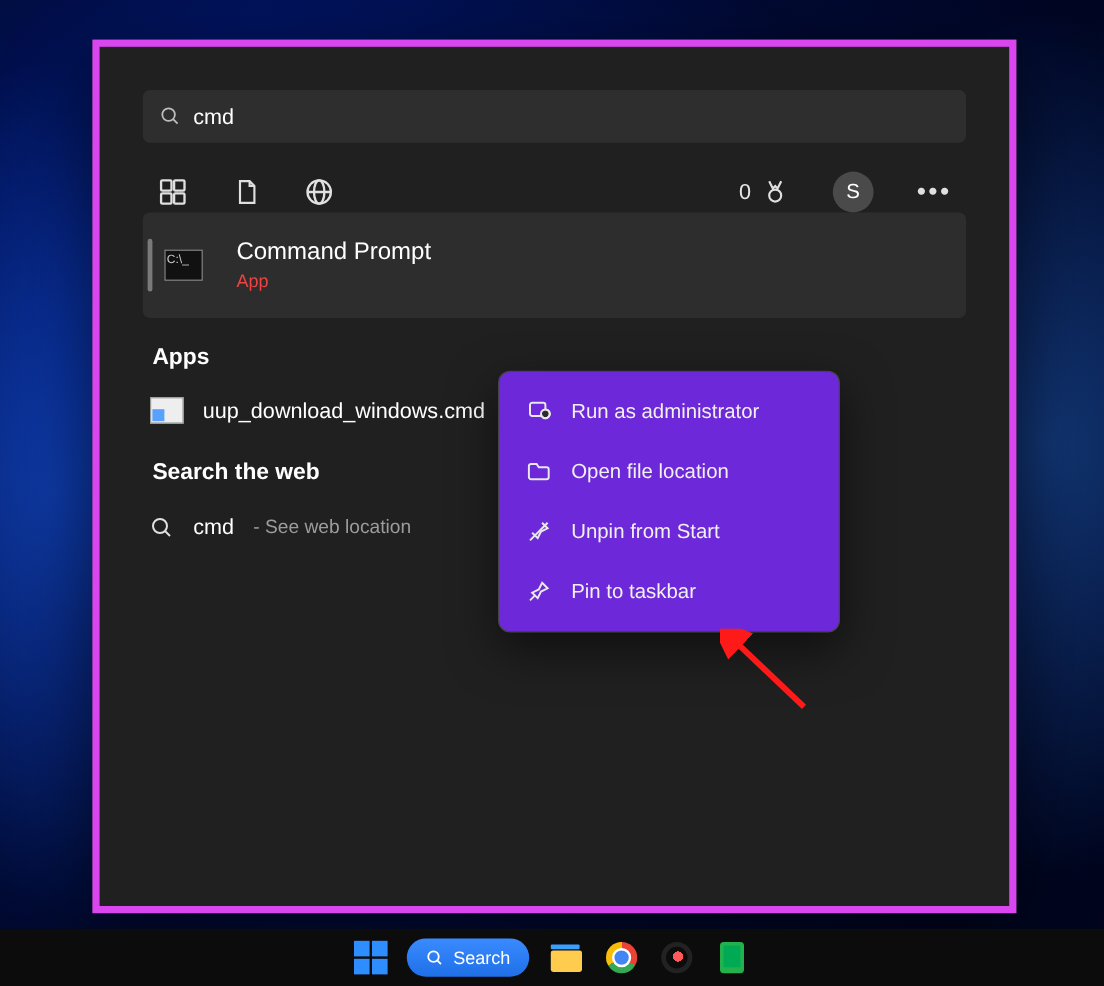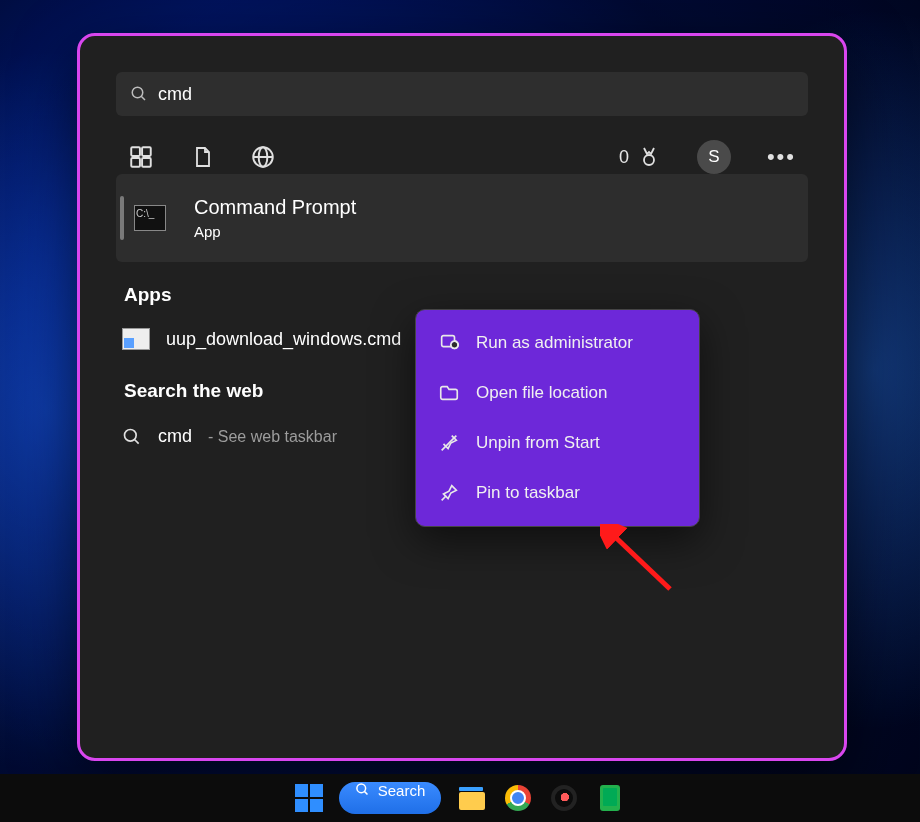--- a/index.html
+++ b/index.html
@@ -16,22 +16,22 @@
       radial-gradient(ellipse 400px 600px at 95% 45%, rgba(50,140,255,0.35), transparent 60%),
       radial-gradient(circle at 50% 40%, rgba(0,0,0,0.6), rgba(0,0,0,0.2) 60%);
     pointer-events: none;
   }
 
   .start-panel {
     position: absolute;
     left: 77px; top: 33px;
     width: 770px; height: 728px;
     background: #202020;
-    border-radius: 18px;
-    border: 3px solid #d946ef;
+    border-radius: 0;
+    border: 6px solid #d946ef;
     box-shadow: 0 20px 60px rgba(0,0,0,0.6);
     padding: 36px 36px 24px 36px;
     color: #e6e6e6;
   }
 
   .search-box {
     display: flex; align-items: center;
     height: 44px;
     background: #2e2e2e;
     border-radius: 6px;
@@ -70,21 +70,21 @@
     padding-left: 4px;
   }
   .best-match-card .bar { width: 4px; height: 44px; background: #7a7a7a; border-radius: 2px; margin-right: 10px; }
   .cmd-icon {
     width: 32px; height: 26px; background: #111; border: 1px solid #888;
     display: flex; align-items: flex-start; justify-content: flex-start;
     font-size: 10px; color: #ccc; padding: 2px 1px;
   }
   .bm-text { margin-left: 28px; }
   .bm-title { font-size: 20px; color: #fff; }
-  .bm-sub { font-size: 15px; color: #ffffff; margin-top: 4px; }
+  .bm-sub { font-size: 15px; color: #ef4444; margin-top: 4px; }
 
   .apps-row {
     display: flex; align-items: center; gap: 16px;
     padding: 8px 6px; margin-top: 6px;
   }
   .cmd-file-icon {
     width: 28px; height: 22px; background: #eee; border: 1px solid #999;
     position: relative;
   }
   .cmd-file-icon::after {
@@ -132,21 +132,21 @@
     display: flex; align-items: center; justify-content: center;
     gap: 16px;
   }
   .tb-start {
     width: 28px; height: 28px;
     display: grid; grid-template-columns: 1fr 1fr; grid-template-rows: 1fr 1fr; gap: 2px;
     cursor: pointer;
   }
   .tb-start div { background: #2f8eff; }
   .tb-search {
-    display: flex; align-items: flex-start; gap: 8px;
+    display: flex; align-items: center; gap: 8px;
     background: linear-gradient(#3a8bff, #1f6fe8);
     height: 32px; padding: 0 16px; border-radius: 16px;
     color: #fff; font-size: 15px; cursor: pointer;
   }
   .tb-icon { width: 30px; height: 30px; display:flex; align-items:center; justify-content:center; cursor:pointer; }
   .explorer { display:flex; flex-direction:column; }
   .explorer .tab { width: 24px; height: 4px; background:#3aa0ff; border-radius:1px;}
   .explorer .body { width: 26px; height: 18px; background:#ffcc4d; border-radius:2px; margin-top:1px;}
   .chrome {
     width: 26px; height: 26px; border-radius:50%;
@@ -234,21 +234,21 @@
 
   <div class="section-title tight">Search the web</div>
   <div class="web-row">
     <span>
       <svg width="20" height="20" viewBox="0 0 24 24" fill="none" stroke="#e0e0e0" stroke-width="2">
         <circle cx="10" cy="10" r="7"></circle>
           <line x1="20" y1="20" x2="15" y2="15"></line>
       </svg>
     </span>
     <span class="q">cmd</span>
-    <span class="hint">- See web taskbar</span>
+    <span class="hint">- See web location</span>
   </div>
 </div>
 
 <div class="context-menu">
   <div class="ctx-item">
     <span class="ctx-ico">
       <svg width="22" height="22" viewBox="0 0 24 24" fill="none" stroke="currentColor" stroke-width="1.8">
         <rect x="4" y="4" width="14" height="12" rx="2"></rect>
           <path d="M18 10a4 4 0 1 1-4 4" fill="#2c2c2c"></path>
           <path d="M18 10a4 4 0 1 1-.1 0"></path>

